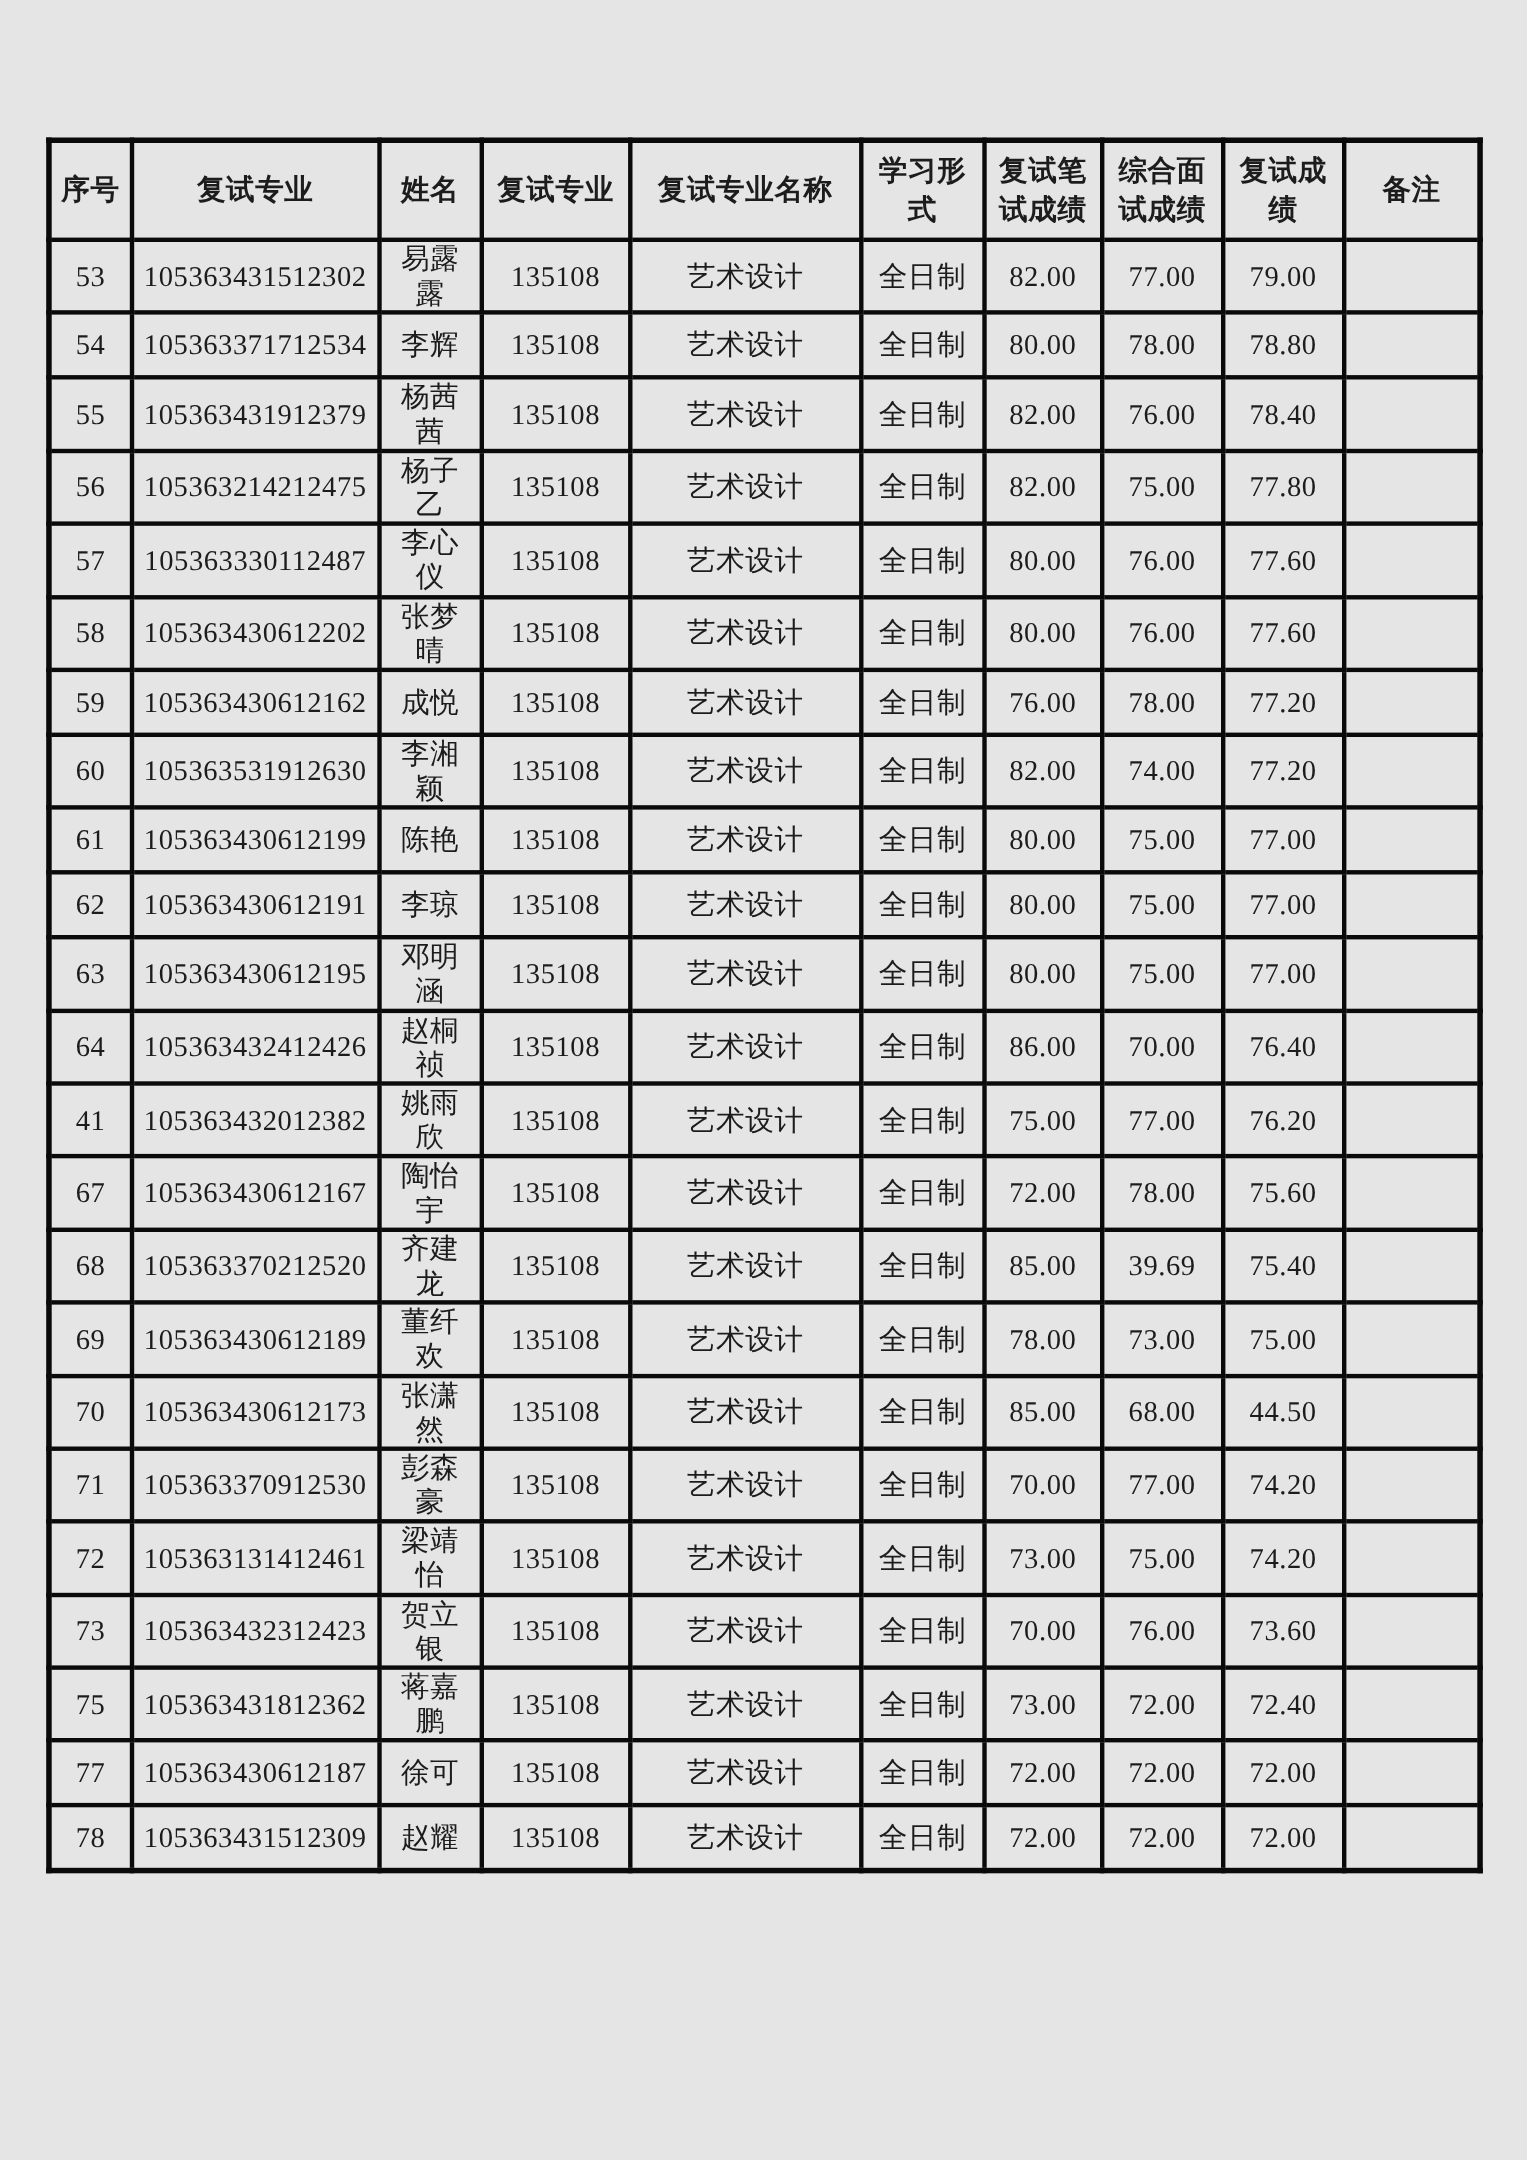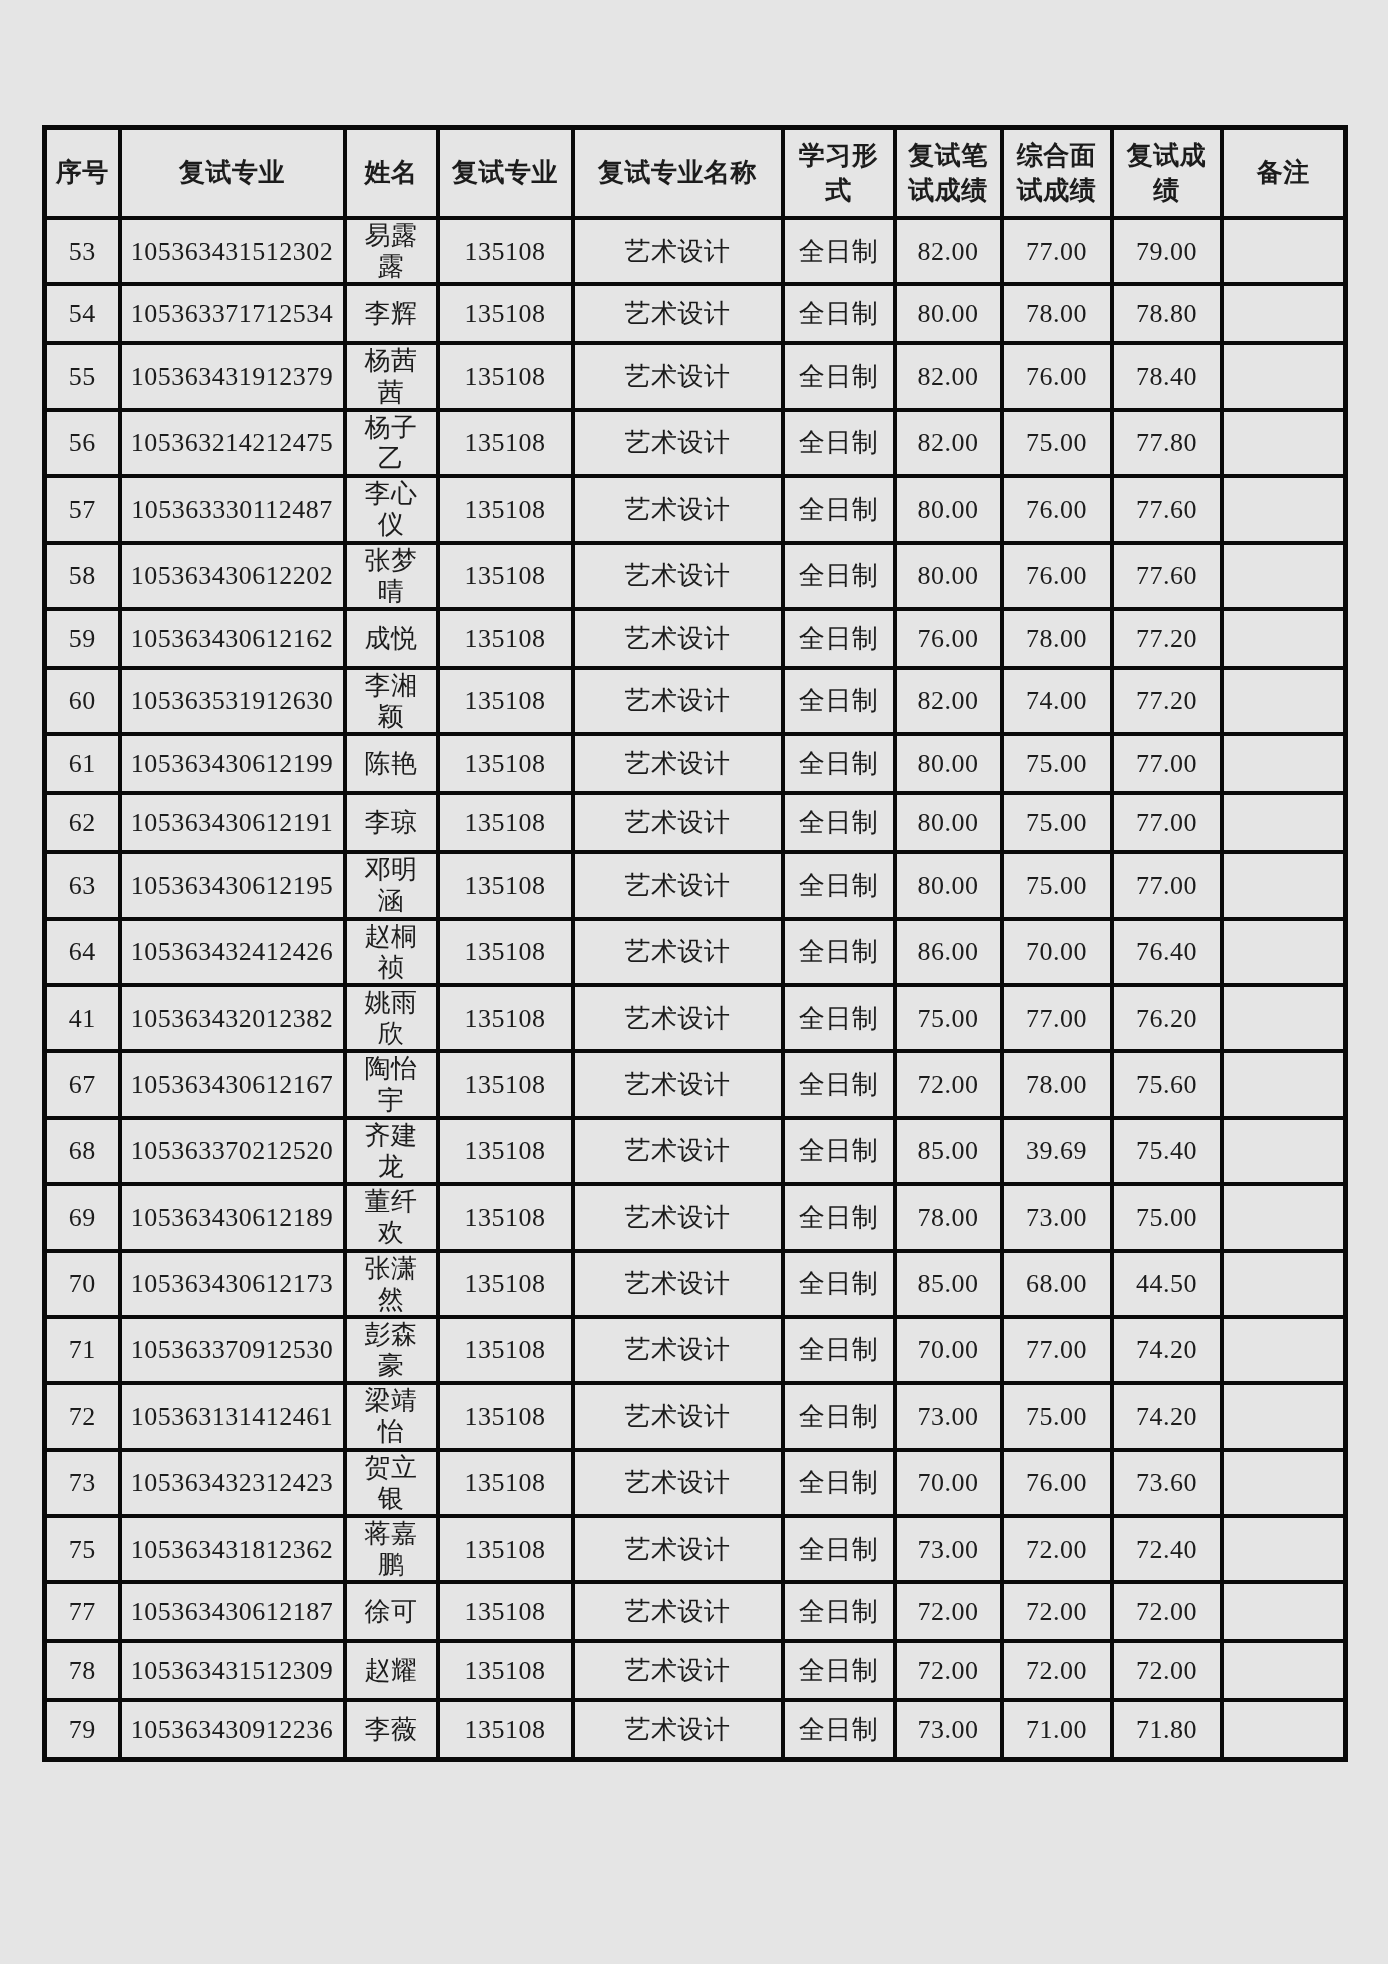--- a/index.html
+++ b/index.html
@@ -347,27 +347,15 @@
           <td>105363431512309</td>
           <td>赵耀</td>
           <td>135108</td>
           <td>艺术设计</td>
           <td>全日制</td>
           <td>72.00</td>
           <td>72.00</td>
           <td>72.00</td>
           <td></td>
         </tr>
-        <tr>
-          <td>79</td>
-          <td>105363430912236</td>
-          <td>李薇</td>
-          <td>135108</td>
-          <td>艺术设计</td>
-          <td>全日制</td>
-          <td>73.00</td>
-          <td>71.00</td>
-          <td>71.80</td>
-          <td></td>
-        </tr>
       </tbody>
   </table>
 </div>
 
 </body></html>

